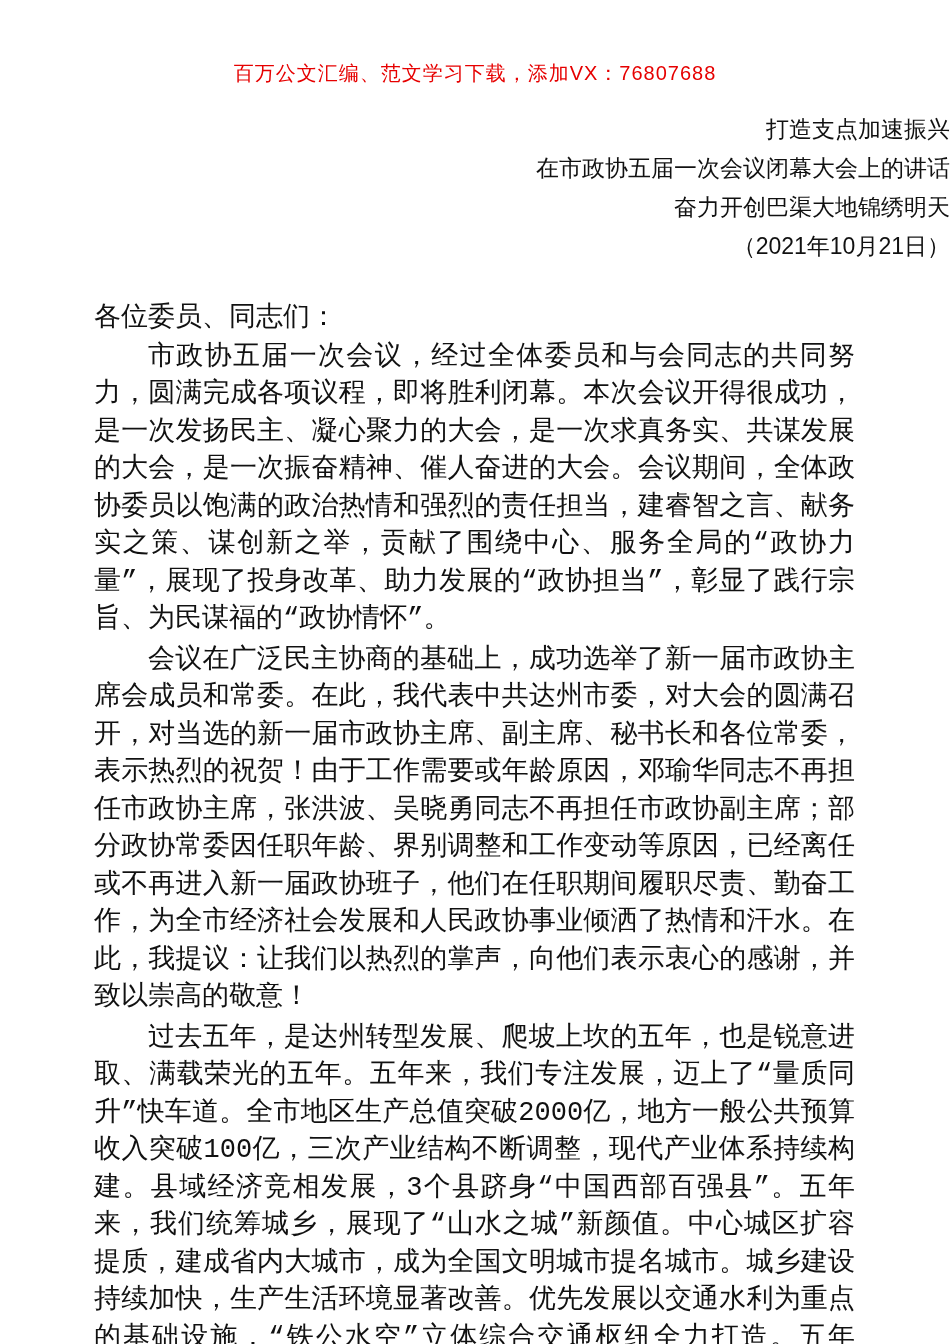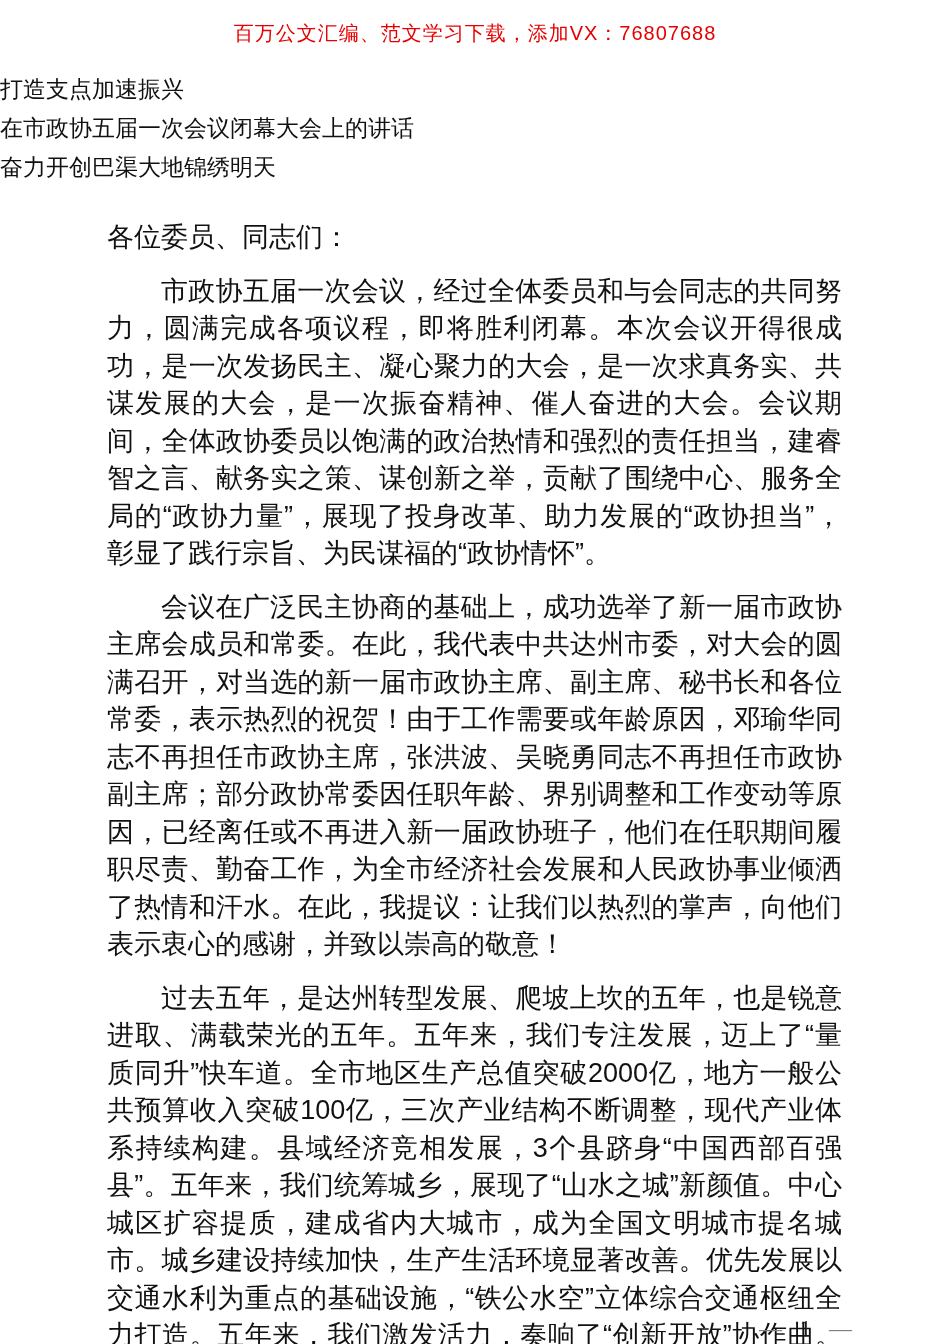--- a/index.html
+++ b/index.html
@@ -11,43 +11,43 @@
     color: #1a1a1a;
     position: relative;
     overflow: hidden;
   }
   .page {
     width: 100%;
     height: 100%;
     position: relative;
   }
   .watermark {
-    margin-top: 20px;
+    margin-top: 60px;
     text-align: center;
     font-size: 20px;
     line-height: 26px;
     color: #e60000;
     letter-spacing: 1px;
   }
   .title-block {
     margin-top: 24px;
-    text-align: left;
+    text-align: right;
     font-size: 23px;
     line-height: 39px;
     color: #111111;
   }
   .body-text {
     margin: 32px 92px 0 91px;
     font-size: 27px;
     line-height: 37.5px;
     text-align: justify;
     color: #111111;
   }
-  .body-text p { margin: 16px; padding: 0; }
-  .para { text-indent: 2em; }
+  .body-text p { margin: 3px; padding: 0; }
+  .para { text-indent: 2em; font-family: Liberation Mono, monospace; }
   .salutation { text-indent: 0; }
   .page-number {
     position: absolute;
     top: 1296px;
     right: 98px;
     font-family: "Liberation Serif", serif;
     font-size: 23px;
     white-space: nowrap;
   }
   .page-number .dash { color: #808080; }
@@ -57,20 +57,21 @@
 <body>
 
 <div class="page">
 
   <div class="watermark">百万公文汇编、范文学习下载，添加VX：76807688</div>
 
   <div class="title-block">
     <div class="tline">打造支点加速振兴</div>
     <div class="tline">在市政协五届一次会议闭幕大会上的讲话</div>
     <div class="tline">奋力开创巴渠大地锦绣明天</div>
+    <div class="tline">（2021年10月21日）</div>
   </div>
 
   <div class="body-text">
     <p class="salutation">各位委员、同志们：</p>
     <p class="para">市政协五届一次会议，经过全体委员和与会同志的共同努力，圆满完成各项议程，即将胜利闭幕。本次会议开得很成功，是一次发扬民主、凝心聚力的大会，是一次求真务实、共谋发展的大会，是一次振奋精神、催人奋进的大会。会议期间，全体政协委员以饱满的政治热情和强烈的责任担当，建睿智之言、献务实之策、谋创新之举，贡献了围绕中心、服务全局的“政协力量”，展现了投身改革、助力发展的“政协担当”，彰显了践行宗旨、为民谋福的“政协情怀”。</p>
     <p class="para">会议在广泛民主协商的基础上，成功选举了新一届市政协主席会成员和常委。在此，我代表中共达州市委，对大会的圆满召开，对当选的新一届市政协主席、副主席、秘书长和各位常委，表示热烈的祝贺！由于工作需要或年龄原因，邓瑜华同志不再担任市政协主席，张洪波、吴晓勇同志不再担任市政协副主席；部分政协常委因任职年龄、界别调整和工作变动等原因，已经离任或不再进入新一届政协班子，他们在任职期间履职尽责、勤奋工作，为全市经济社会发展和人民政协事业倾洒了热情和汗水。在此，我提议：让我们以热烈的掌声，向他们表示衷心的感谢，并致以崇高的敬意！</p>
     <p class="para">过去五年，是达州转型发展、爬坡上坎的五年，也是锐意进取、满载荣光的五年。五年来，我们专注发展，迈上了“量质同升”快车道。全市地区生产总值突破2000亿，地方一般公共预算收入突破100亿，三次产业结构不断调整，现代产业体系持续构建。县域经济竞相发展，3个县跻身“中国西部百强县”。五年来，我们统筹城乡，展现了“山水之城”新颜值。中心城区扩容提质，建成省内大城市，成为全国文明城市提名城市。城乡建设持续加快，生产生活环境显著改善。优先发展以交通水利为重点的基础设施，“铁公水空”立体综合交通枢纽全力打造。五年来，我们激发活力，奏响了“创新开放”协作曲。坚持推进创新驱动引领高质量发展，科技对经济增长的贡献率不断提高。</p>
   </div>
 
   <div class="page-number">

